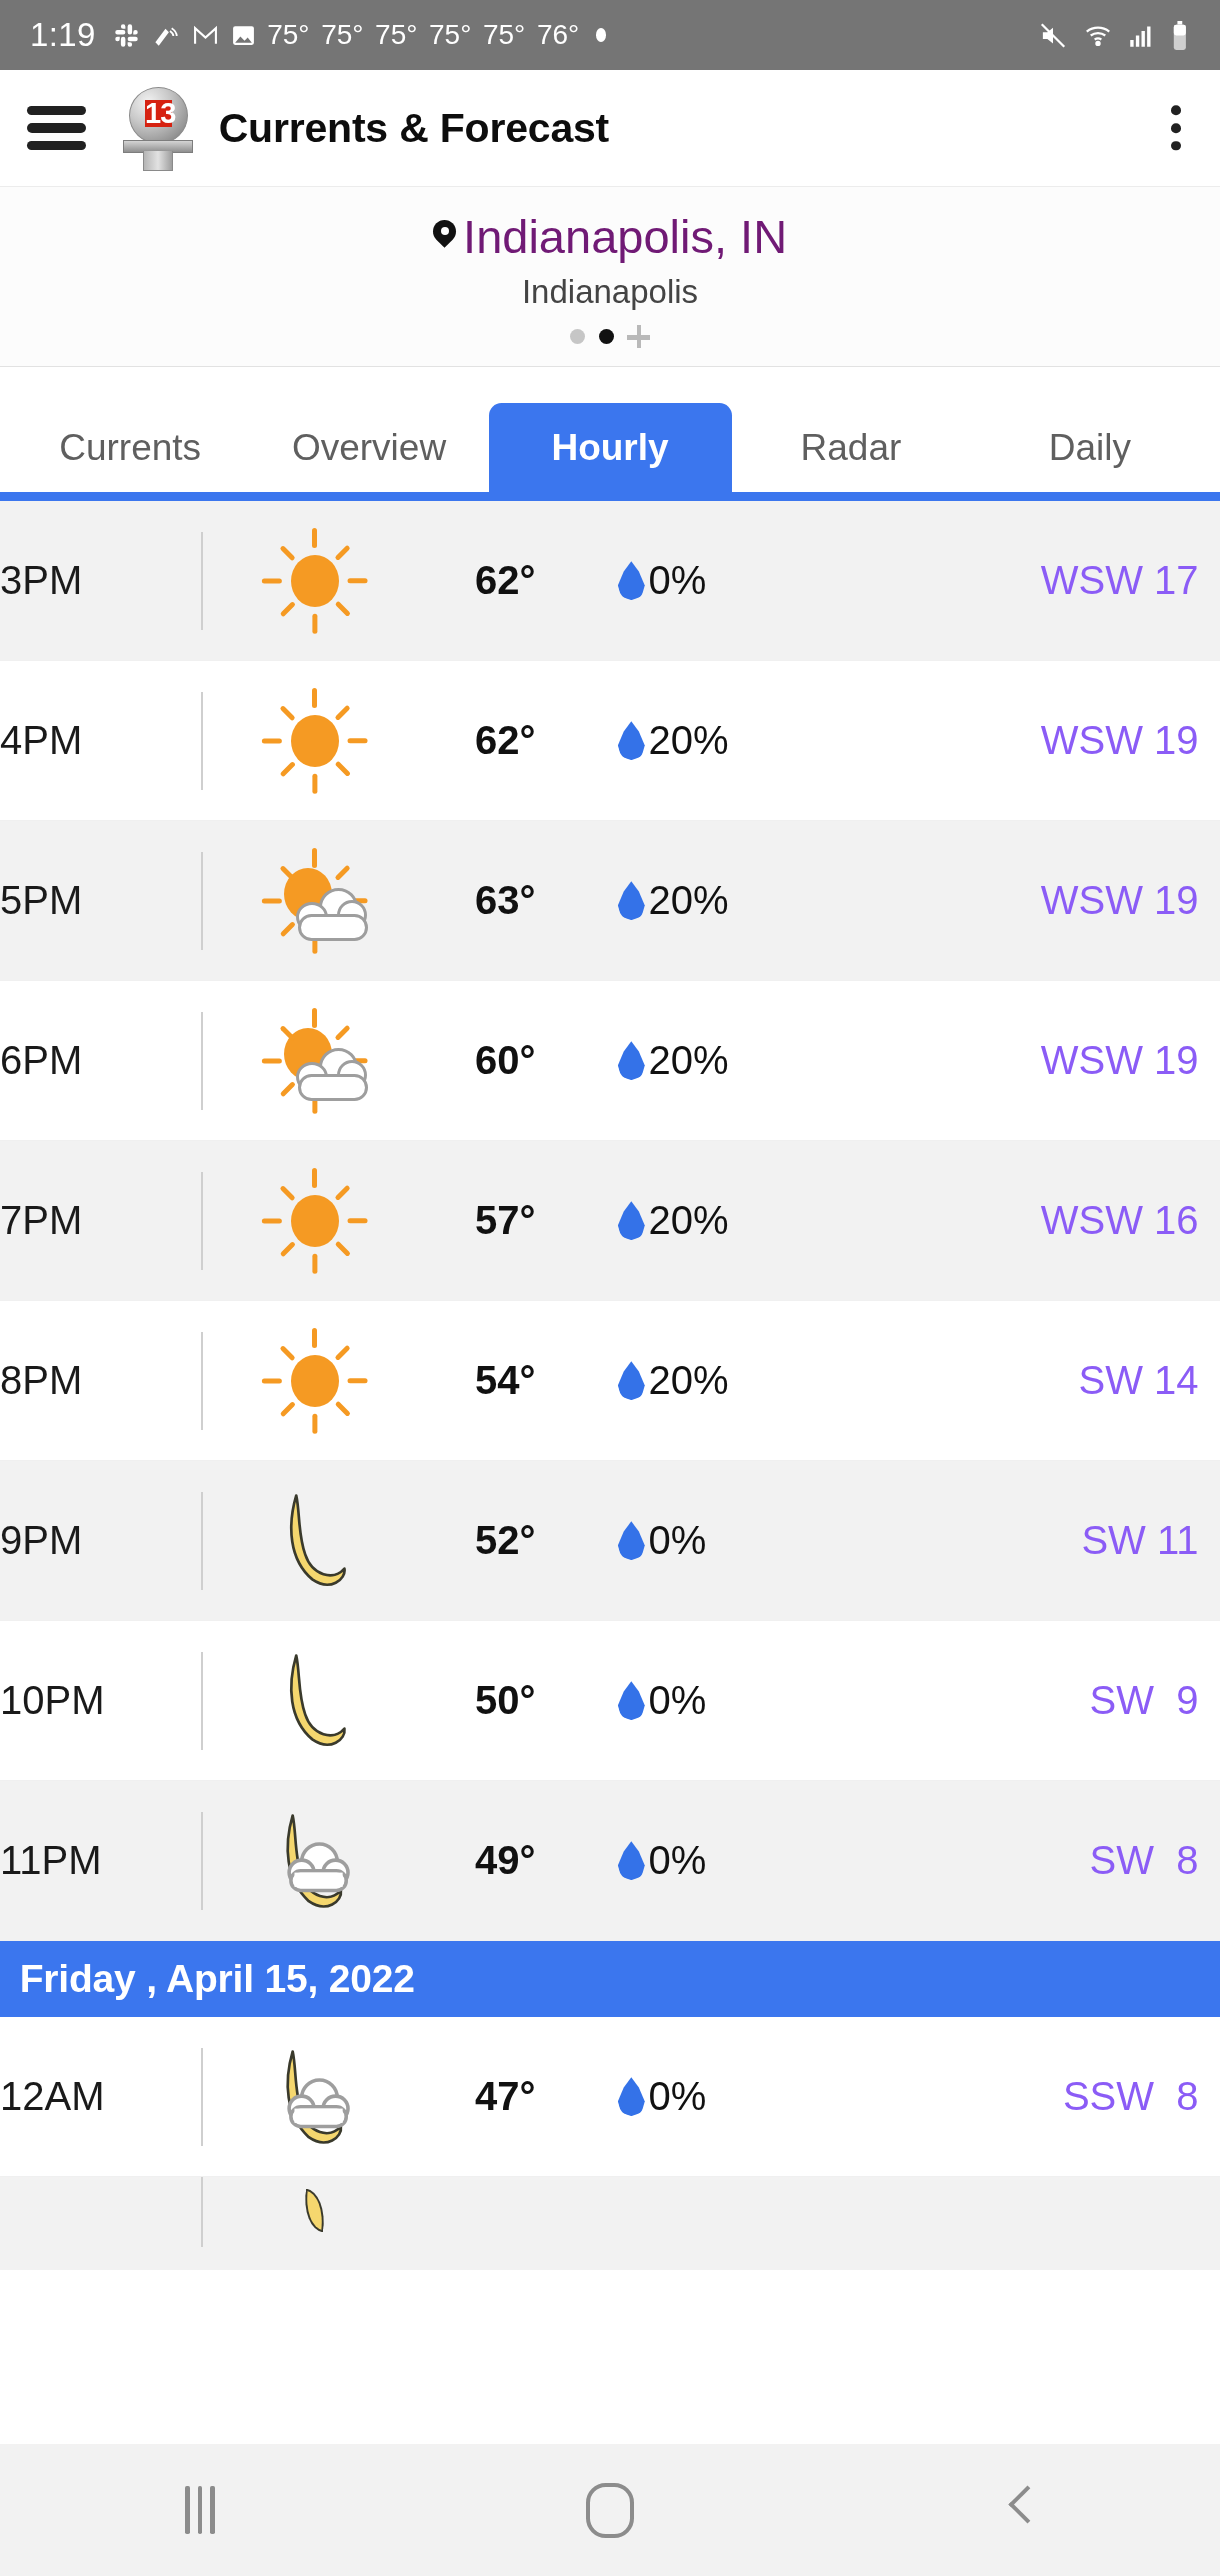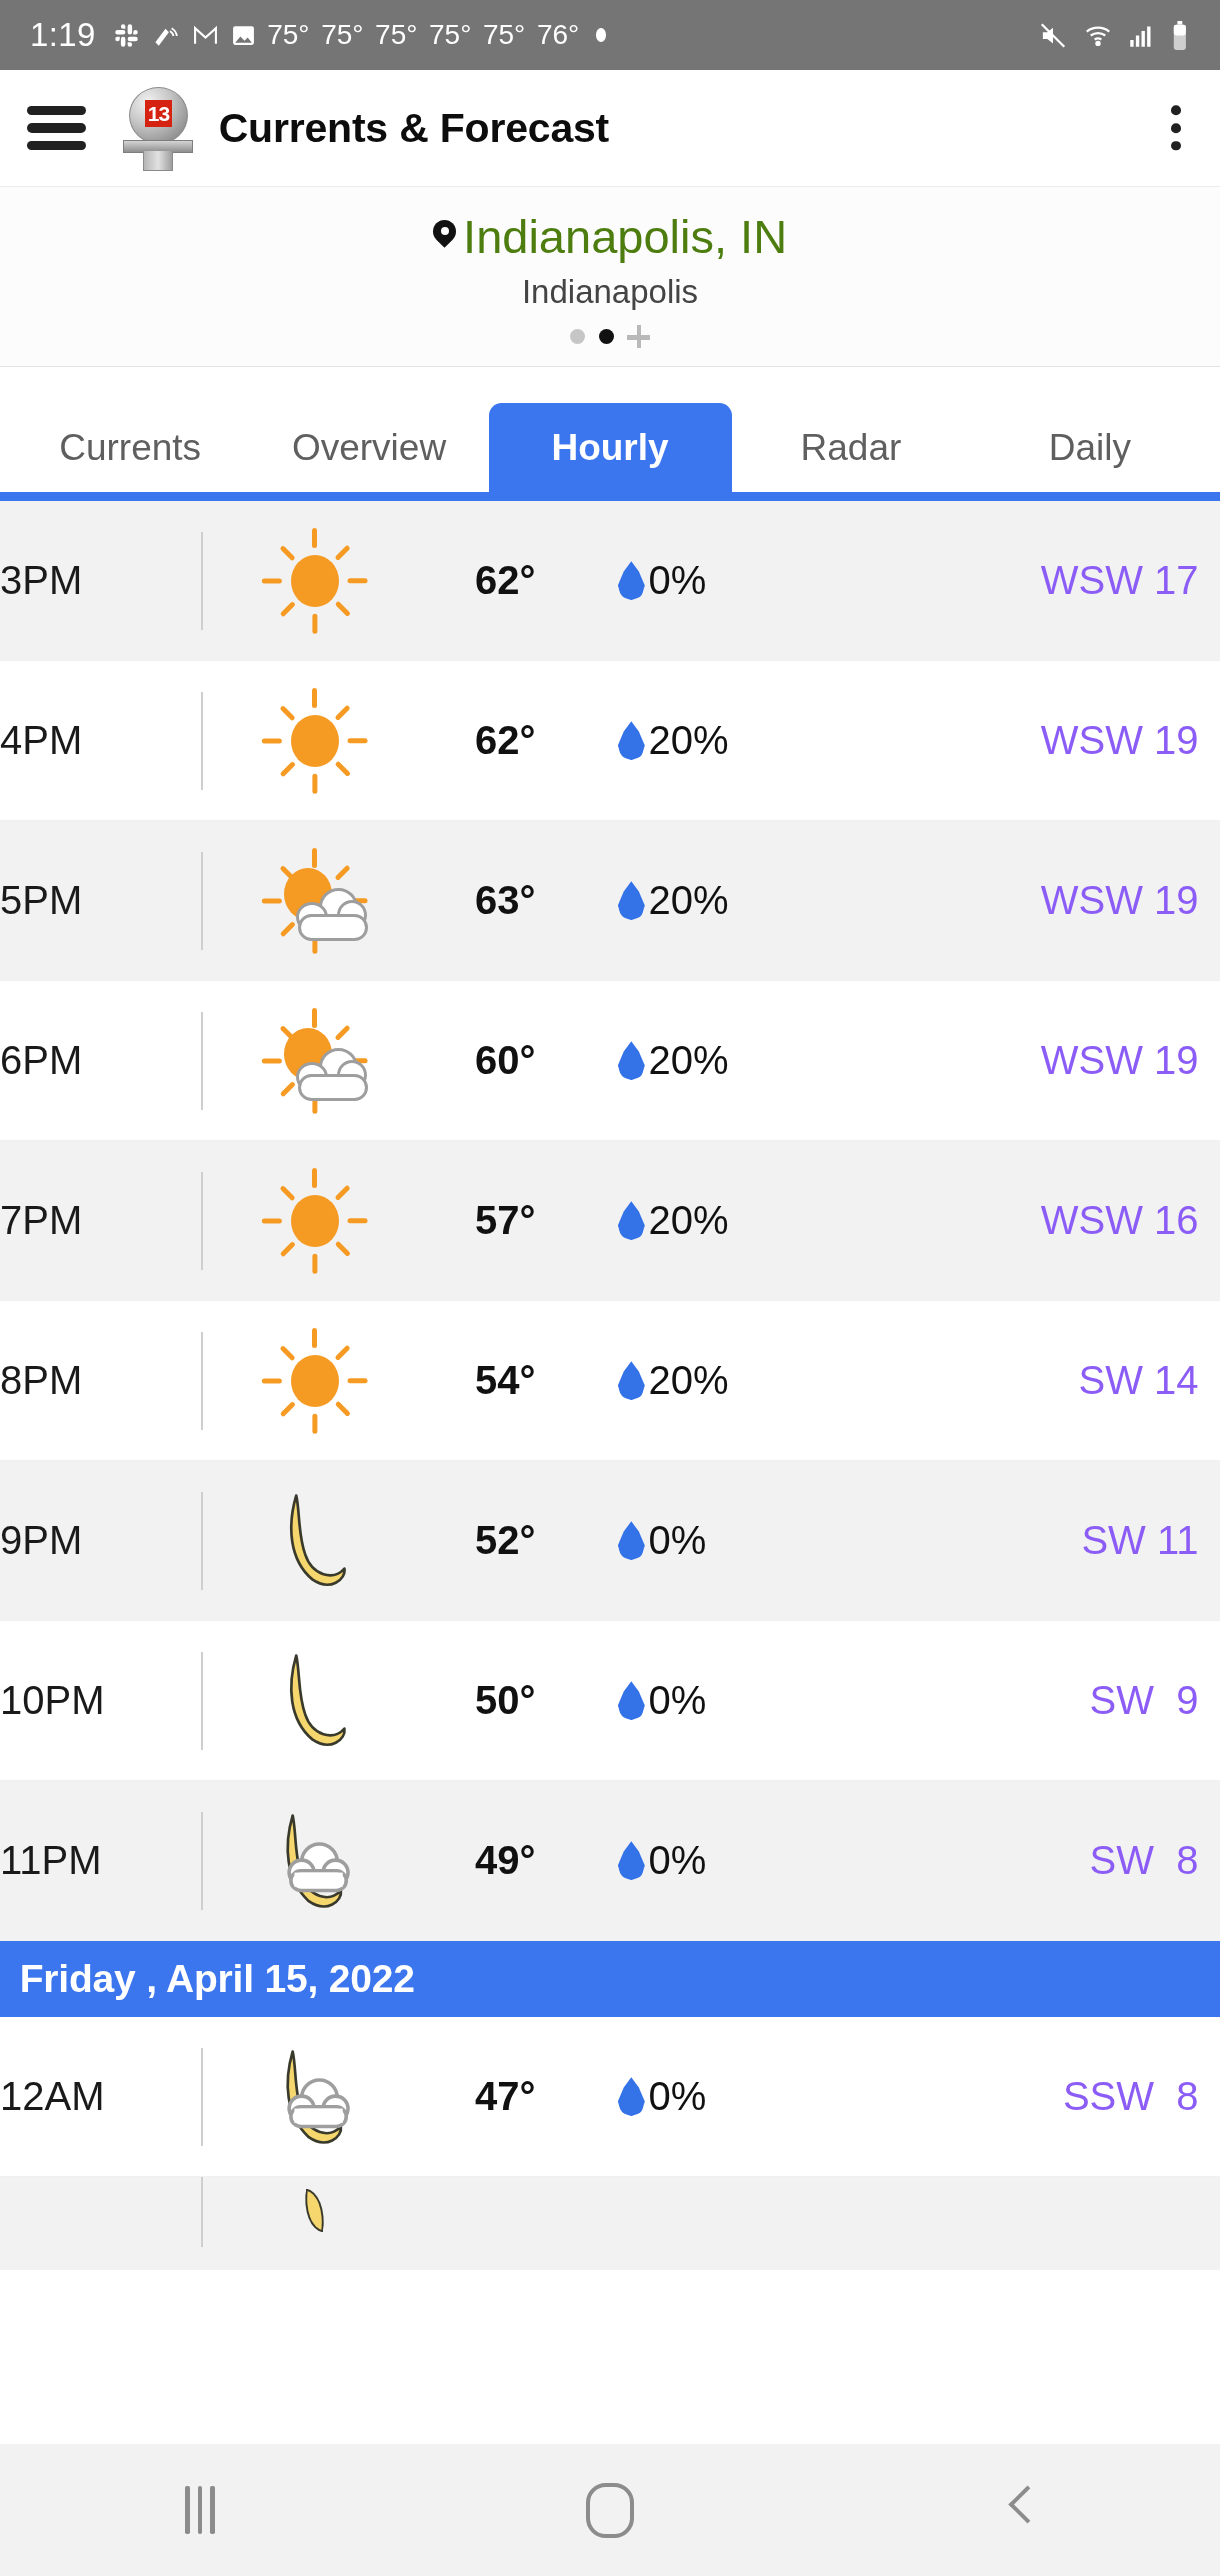--- a/index.html
+++ b/index.html
@@ -33,21 +33,21 @@
     justify-content: space-between; cursor: pointer; margin-right: 32px; }
   .hamburger i { display: block; height: 9.8px; background: #212121; border-radius: 5.4px; }
   .logo { width: 81px; height: 86px; position: relative; flex: none; margin-right: 19.7px; }
   .logo .ball {
     position: absolute; left: 10.7px; top: 1.8px; width: 59px; height: 57px; border-radius: 50%;
     background: radial-gradient(circle at 32% 26%, #f2f2f2 0%, #c9c9c9 38%, #9a9a9a 72%, #707070 100%);
     border: 0.9px solid #8a8a8a;
   }
   .logo .badge {
     position: absolute; left: 27px; top: 15px; width: 27px; height: 27px; background: #d62211;
-    color: #fff; font-size: 21px; font-weight: bold; line-height: 27px; text-align: center;
+    color: #fff; font-size: 29px; font-weight: bold; line-height: 27px; text-align: center;
     font-family: "Liberation Sans", sans-serif; letter-spacing: -0.9px;
   }
   .logo .deck {
     position: absolute; left: 5.4px; top: 55px; width: 70px; height: 12.5px;
     background: linear-gradient(#d4d4d4, #8f8f8f); border: 0.9px solid #7d7d7d;
   }
   .logo .leg {
     position: absolute; left: 25px; top: 66px; width: 30px; height: 19.7px;
     background: linear-gradient(90deg,#b5b5b5,#e2e2e2,#9e9e9e);
     border: 0.9px solid #8a8a8a; border-top: none;
@@ -55,21 +55,21 @@
   .app-title { font-size: 41px; font-weight: bold; color: #0d0d0d; letter-spacing: -0.2px; }
   .kebab { position: absolute; right: 39px; top: 50%; transform: translateY(-50%);
     display: flex; flex-direction: column; gap: 8px; cursor: pointer; }
   .kebab i { width: 9.8px; height: 9.8px; background: #212121; border-radius: 50%; }
 
   
   .loccard {
     background: #fcfcfc; border-top: 0.9px solid #ececec; border-bottom: 0.9px solid #e2e2e2;
     padding: 23px 0 18px; text-align: center; flex: none;
   }
-  .loc-main { font-size: 47px; color: #4d7c0f; display: flex; align-items: center;
+  .loc-main { font-size: 47px; color: #701a75; display: flex; align-items: center;
     justify-content: center; gap: 7.2px; line-height: 1.15; }
   .pin { width: 23px; height: 34px; position: relative; flex: none; display:inline-block; }
   .pin:before {
     content: ""; position: absolute; left: 0; top: 0; width: 23px; height: 23px;
     background: #111; border-radius: 50% 50% 50% 0; transform: rotate(-45deg);
   }
   .pin:after {
     content: ""; position: absolute; left: 8px; top: 7.2px; width: 8px; height: 8px;
     background: #fcfcfc; border-radius: 50%;
   }

